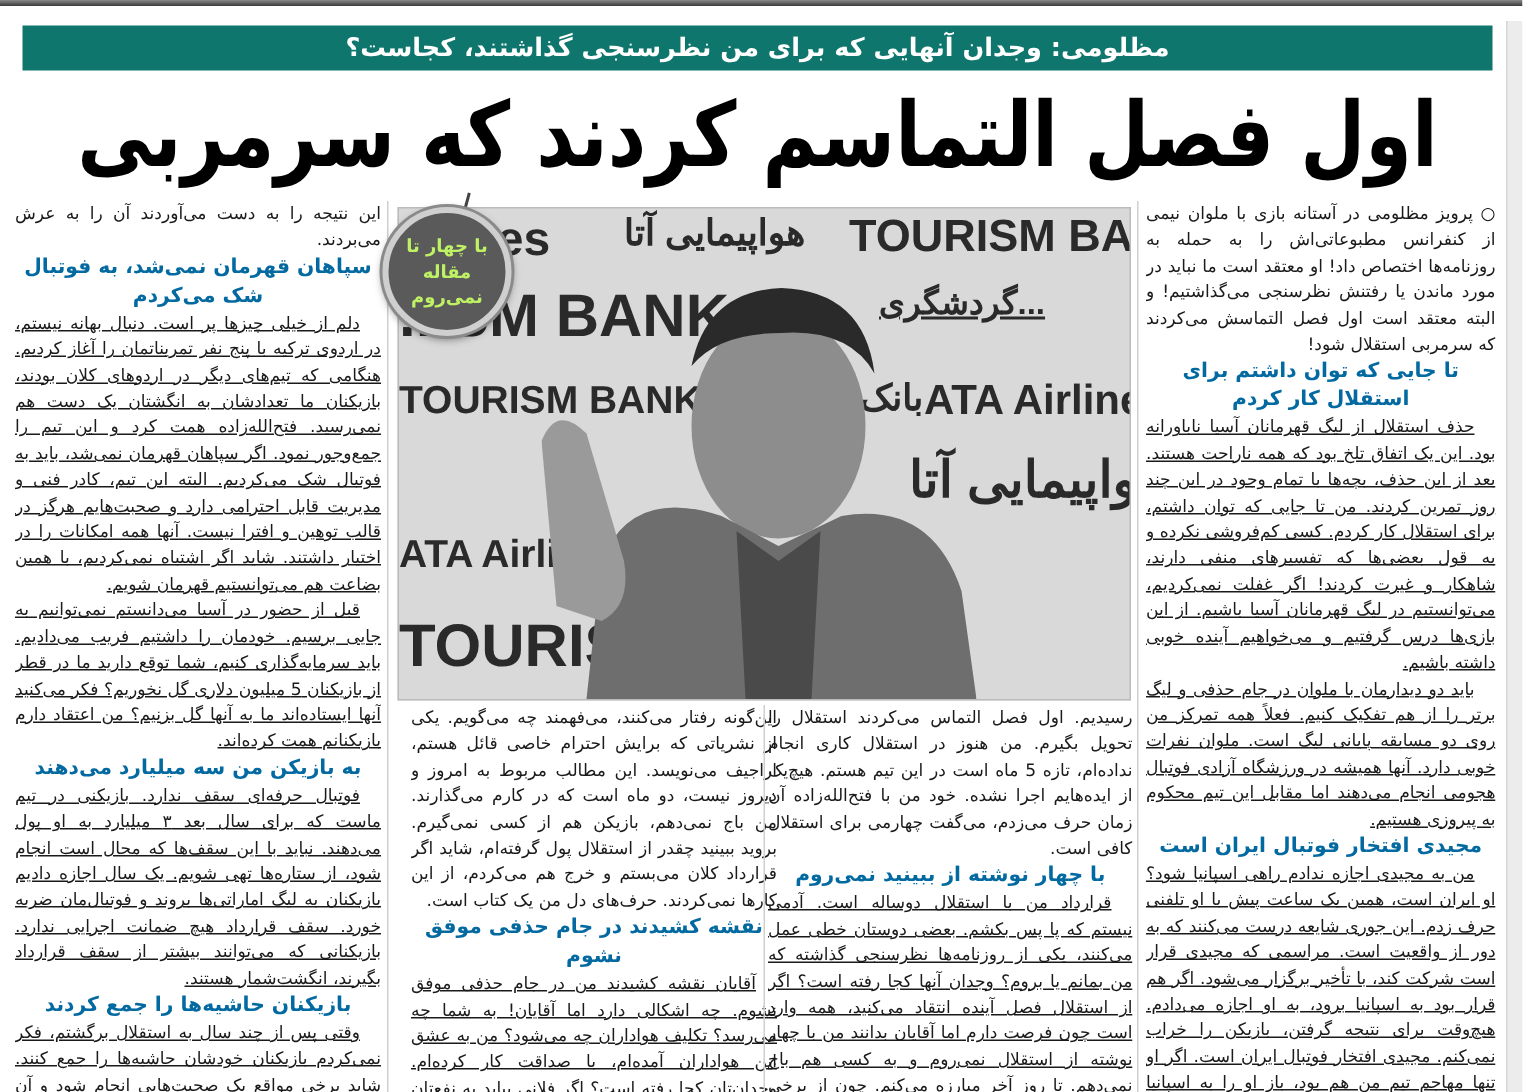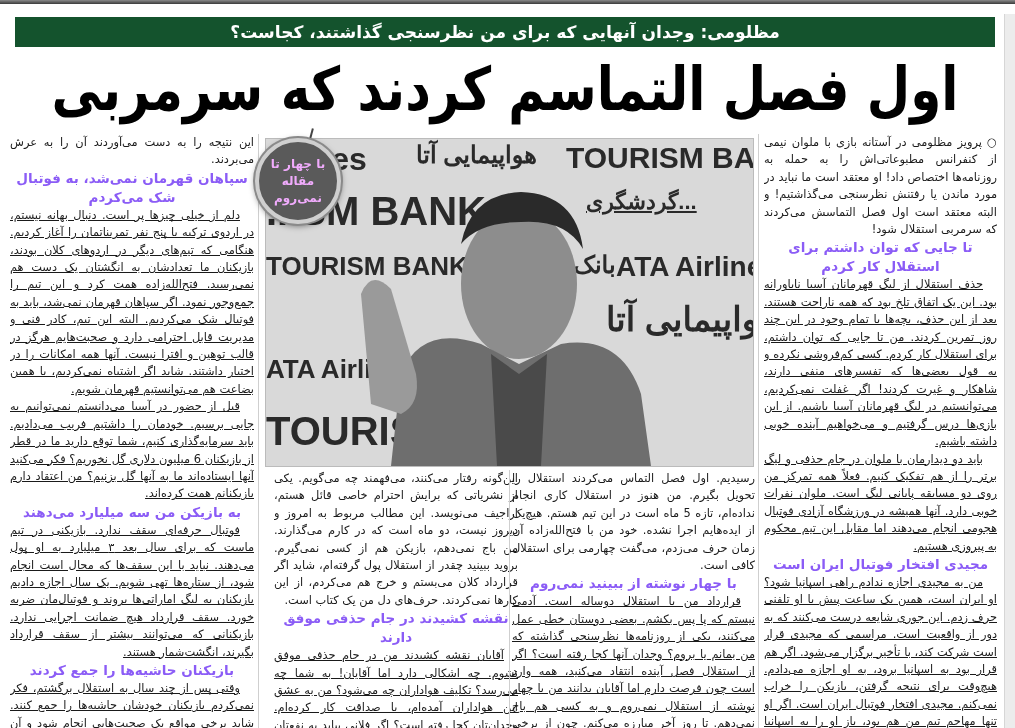--- a/index.html
+++ b/index.html
@@ -1,32 +1,32 @@
 <!DOCTYPE html>
 <html><head>
 <meta charset="utf-8">
 <style>
   html,body{margin:0;padding:0;}
   body{width:1015px;height:728px;overflow:hidden;background:#ffffff;font-family:"DejaVu Sans",sans-serif;color:#1a1a1a;position:relative;}
   .topbar{position:absolute;left:0;top:0;width:1015px;height:4px;background:linear-gradient(#8a8a8a,#3a3a3a);}
   .rightedge{position:absolute;right:0;top:14px;width:10px;height:714px;background:#ececec;border-left:1px solid #d6d6d6;}
-  .kicker{position:absolute;left:15px;top:17px;width:980px;height:30px;background:#14532d;color:#fff;direction:rtl;text-align:center;font-weight:bold;font-size:17px;line-height:30px;}
+  .kicker{position:absolute;left:15px;top:17px;width:980px;height:30px;background:#0f766e;color:#fff;direction:rtl;text-align:center;font-weight:bold;font-size:17px;line-height:30px;}
   .headline{position:absolute;left:15px;top:50px;width:980px;height:80px;direction:rtl;text-align:center;font-weight:900;font-size:50px;line-height:80px;color:#000;letter-spacing:-1px;font-family:"DejaVu Sans",sans-serif;transform:scaleY(1.2);}
   .col{position:absolute;direction:rtl;text-align:justify;font-size:11.4px;line-height:17.4px;overflow:hidden;}
   .col p{margin:0;}
   .col p.ind{text-indent:14px;text-decoration:underline;}
-  .col h3{margin:0;font-size:13.5px;line-height:19px;font-weight:bold;text-align:center;color:#8b5cf6;}
+  .col h3{margin:0;font-size:13.5px;line-height:19px;font-weight:bold;text-align:center;color:#0369a1;}
   .c1{left:764px;top:134px;width:233px;height:594px;}
   .c4{left:10px;top:134px;width:244px;height:594px;}
   .c2{left:512px;top:470px;width:243px;height:258px;}
   .c3{left:274px;top:470px;width:244px;height:258px;}
   .photo{position:absolute;left:265px;top:138px;width:487px;height:327px;background:#d9d9d9;overflow:hidden;border:1px solid #bbb;}
   .banner{position:absolute;font-weight:bold;color:#2a2a2a;white-space:nowrap;font-family:"Liberation Sans",sans-serif;}
   .person{position:absolute;left:95px;top:35px;width:290px;height:292px;}
-  .badge{position:absolute;left:255px;top:138px;width:78px;height:78px;border-radius:50%;background:#5a5a5a;border:4px solid #cfcfcf;box-shadow:0 0 0 2px #8a8a8a,0 2px 6px rgba(0,0,0,.5);color:#f0abfc;direction:rtl;text-align:center;font-size:12px;font-weight:bold;line-height:17px;display:flex;flex-direction:column;justify-content:center;}
+  .badge{position:absolute;left:255px;top:138px;width:78px;height:78px;border-radius:50%;background:#5a5a5a;border:4px solid #cfcfcf;box-shadow:0 0 0 2px #8a8a8a,0 2px 6px rgba(0,0,0,.5);color:#bef264;direction:rtl;text-align:center;font-size:12px;font-weight:bold;line-height:17px;display:flex;flex-direction:column;justify-content:center;}
   .pin{position:absolute;left:308px;top:128px;width:2px;height:30px;background:#444;transform:rotate(15deg);}
   .vsep{position:absolute;top:134px;width:1px;height:594px;background:#cfcfcf;}
 </style>
 </head>
 <body>
 
 <div class="topbar"></div>
 <div class="rightedge"></div>
 
 <div class="kicker">مظلومی: وجدان آنهایی که برای من نظرسنجی گذاشتند، کجاست؟</div>
@@ -40,28 +40,28 @@
     <h3>مجیدی افتخار فوتبال ایران است</h3>
     <p class="ind">من به مجیدی اجازه ندادم راهی اسپانیا شود؟ او ایران است، همین یک ساعت پیش با او تلفنی حرف زدم. این جوری شایعه درست می‌کنند که به دور از واقعیت است. مراسمی که مجیدی قرار است شرکت کند، با تأخیر برگزار می‌شود. اگر هم قرار بود به اسپانیا برود، به او اجازه می‌دادم. هیچ‌وقت برای نتیجه گرفتن، بازیکن را خراب نمی‌کنم. مجیدی افتخار فوتبال ایران است. اگر او تنها مهاجم تیم من هم بود، باز او را به اسپانیا می‌فرستادم.</p>
   </div>
 <div class="col c2">
     <p>رسیدیم. اول فصل التماس می‌کردند استقلال را تحویل بگیرم. من هنوز در استقلال کاری انجام نداده‌ام، تازه 5 ماه است در این تیم هستم. هیچ‌یک از ایده‌هایم اجرا نشده. خود من با فتح‌الله‌زاده آن زمان حرف می‌زدم، می‌گفت چهارمی برای استقلال کافی است.</p>
     <h3>با چهار نوشته از ببینید نمی‌روم</h3>
     <p class="ind">قرارداد من با استقلال دوساله است. آدمی نیستم که پا پس بکشم. بعضی دوستان خطی عمل می‌کنند، یکی از روزنامه‌ها نظرسنجی گذاشته که من بمانم یا بروم؟ وجدان آنها کجا رفته است؟ اگر از استقلال فصل آینده انتقاد می‌کنید، همه وارد است چون فرصت دارم اما آقایان بدانند من با چهار نوشته از استقلال نمی‌روم و به کسی هم باج نمی‌دهم. تا روز آخر مبارزه می‌کنم. چون از برخی آقایان بازیکن نمی‌گیرم، این رفتارها را می‌کنند. آقایانی که با ما</p>
   </div>
 <div class="col c3">
     <p>این‌گونه رفتار می‌کنند، می‌فهمند چه می‌گویم. یکی از نشریاتی که برایش احترام خاصی قائل هستم، اراجیف می‌نویسد. این مطالب مربوط به امروز و دیروز نیست، دو ماه است که در کارم می‌گذارند. من باج نمی‌دهم، بازیکن هم از کسی نمی‌گیرم. بروید ببینید چقدر از استقلال پول گرفته‌ام، شاید اگر قرارداد کلان می‌بستم و خرج هم می‌کردم، از این کارها نمی‌کردند. حرف‌های دل من یک کتاب است.</p>
-    <h3>نقشه کشیدند در جام حذفی موفق دارند</h3>
+    <h3>نقشه کشیدند در جام حذفی موفق نشوم</h3>
     <p class="ind">آقایان نقشه کشیدند من در جام حذفی موفق نشوم. چه اشکالی دارد اما آقایان! به شما چه می‌رسد؟ تکلیف هواداران چه می‌شود؟ من به عشق این هواداران آمده‌ام، با صداقت کار کرده‌ام. وجدان‌تان کجا رفته است؟ اگر فلانی بیاید به نفع‌تان است؟ چه هدفی دارید؟ واقعاً دل‌تان برای استقلال می‌سوزد؟ بعد از ۲۰ سال دو دربی را پشت سر هم بردمایم. اگر افراد دیگری</p>
   </div>
 <div class="col c4">
     <p>این نتیجه را به دست می‌آوردند آن را به عرش می‌بردند.</p>
     <h3>سپاهان قهرمان نمی‌شد، به فوتبال شک می‌کردم</h3>
     <p class="ind">دلم از خیلی چیزها پر است. دنبال بهانه نیستم، در اردوی ترکیه با پنج نفر تمریناتمان را آغاز کردیم. هنگامی که تیم‌های دیگر در اردوهای کلان بودند، بازیکنان ما تعدادشان به انگشتان یک دست هم نمی‌رسید. فتح‌الله‌زاده همت کرد و این تیم را جمع‌وجور نمود. اگر سپاهان قهرمان نمی‌شد، باید به فوتبال شک می‌کردیم. البته این تیم، کادر فنی و مدیریت قابل احترامی دارد و صحبت‌هایم هرگز در قالب توهین و افترا نیست. آنها همه امکانات را در اختیار داشتند. شاید اگر اشتباه نمی‌کردیم، با همین بضاعت هم می‌توانستیم قهرمان شویم.</p>
-    <p class="ind">قبل از حضور در آسیا می‌دانستم نمی‌توانیم به جایی برسیم. خودمان را داشتیم فریب می‌دادیم. باید سرمایه‌گذاری کنیم، شما توقع دارید ما در قطر از بازیکنان 6 میلیون دلاری گل نخوریم؟ فکر می‌کنید آنها ایستاده‌اند ما به آنها گل بزنیم؟ من اعتقاد دارم بازیکنانم همت کرده‌اند.</p>
+    <p class="ind">قبل از حضور در آسیا می‌دانستم نمی‌توانیم به جایی برسیم. خودمان را داشتیم فریب می‌دادیم. باید سرمایه‌گذاری کنیم، شما توقع دارید ما در قطر از بازیکنان 5 میلیون دلاری گل نخوریم؟ فکر می‌کنید آنها ایستاده‌اند ما به آنها گل بزنیم؟ من اعتقاد دارم بازیکنانم همت کرده‌اند.</p>
     <h3>به بازیکن من سه میلیارد می‌دهند</h3>
     <p class="ind">فوتبال حرفه‌ای سقف ندارد. بازیکنی در تیم ماست که برای سال بعد ۳ میلیارد به او پول می‌دهند. نباید با این سقف‌ها که محال است انجام شود، از ستاره‌ها تهی شویم. یک سال اجازه دادیم بازیکنان به لیگ اماراتی‌ها بروند و فوتبال‌مان ضربه خورد. سقف قرارداد هیچ ضمانت اجرایی ندارد. بازیکنانی که می‌توانند بیشتر از سقف قرارداد بگیرند، انگشت‌شمار هستند.</p>
     <h3>بازیکنان حاشیه‌ها را جمع کردند</h3>
     <p class="ind">وقتی پس از چند سال به استقلال برگشتم، فکر نمی‌کردم بازیکنان خودشان حاشیه‌ها را جمع کنند. شاید برخی مواقع یک صحبت‌هایی انجام شود و آن به خاطر بازی نکردن یک فوتبالیست است. خودم زمانی که نیمکت‌نشین می‌شدم، در روزنامه‌ها حرف نمی‌زدم اما با مربی حرف می‌زدم.</p>
   </div>
 
 <div class="vsep" style="left:758px"></div>
 <div class="vsep" style="left:258px"></div>
 <div class="vsep" style="left:509px;top:470px;height:258px"></div>
 

